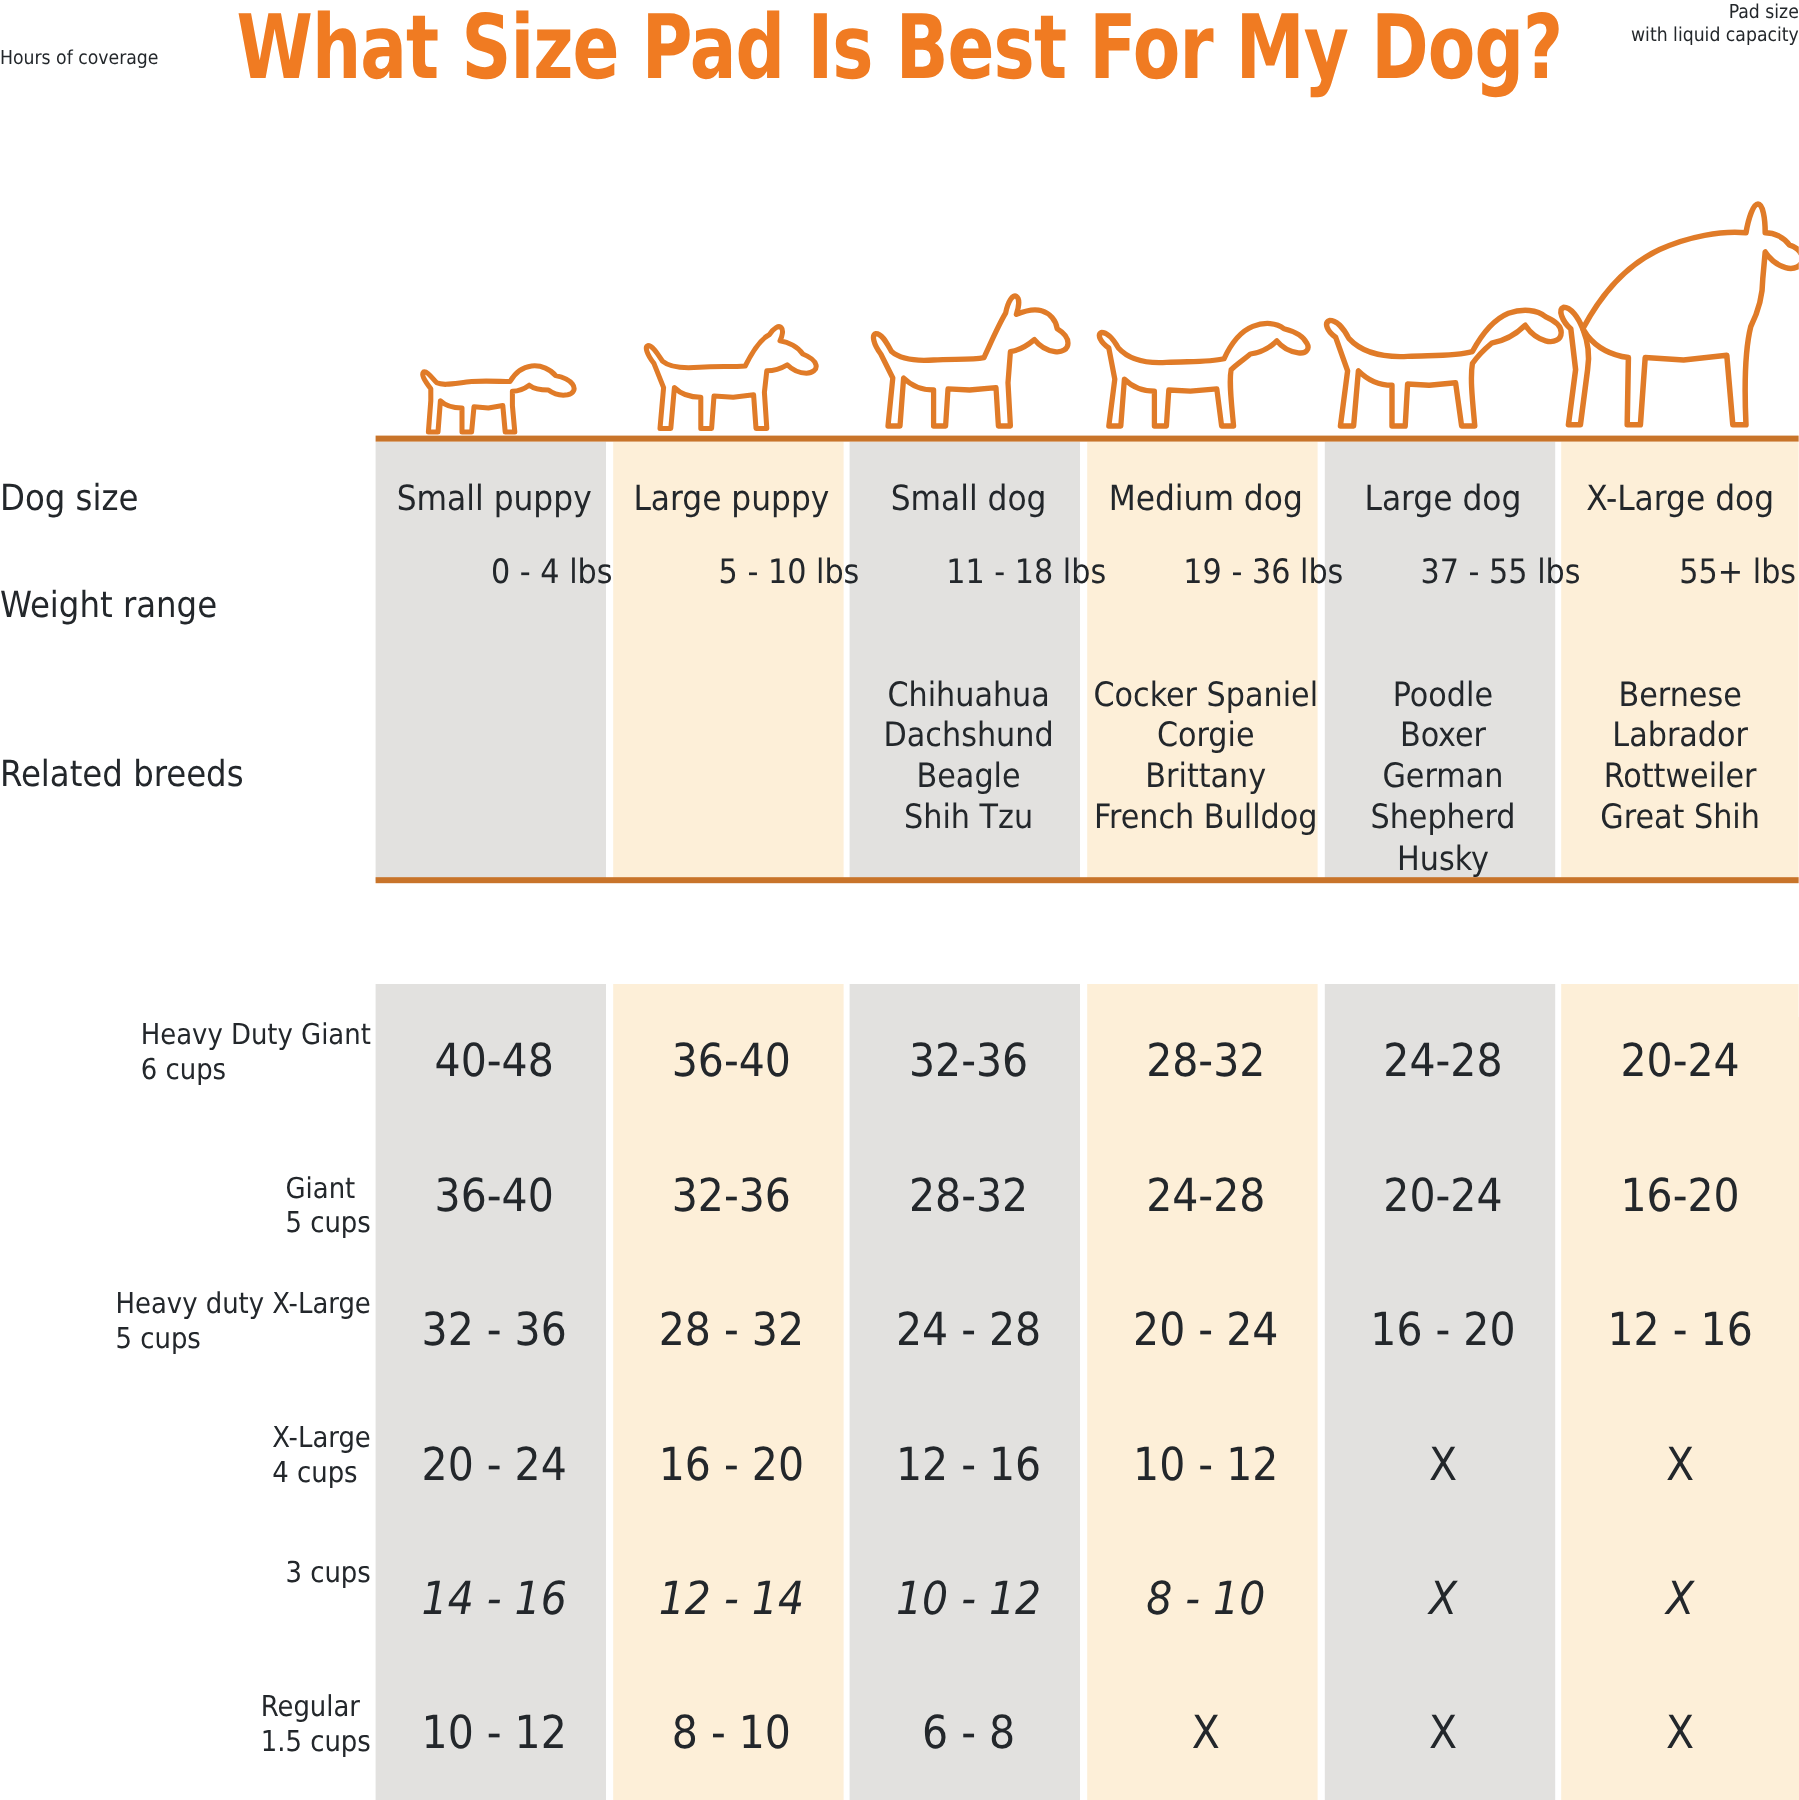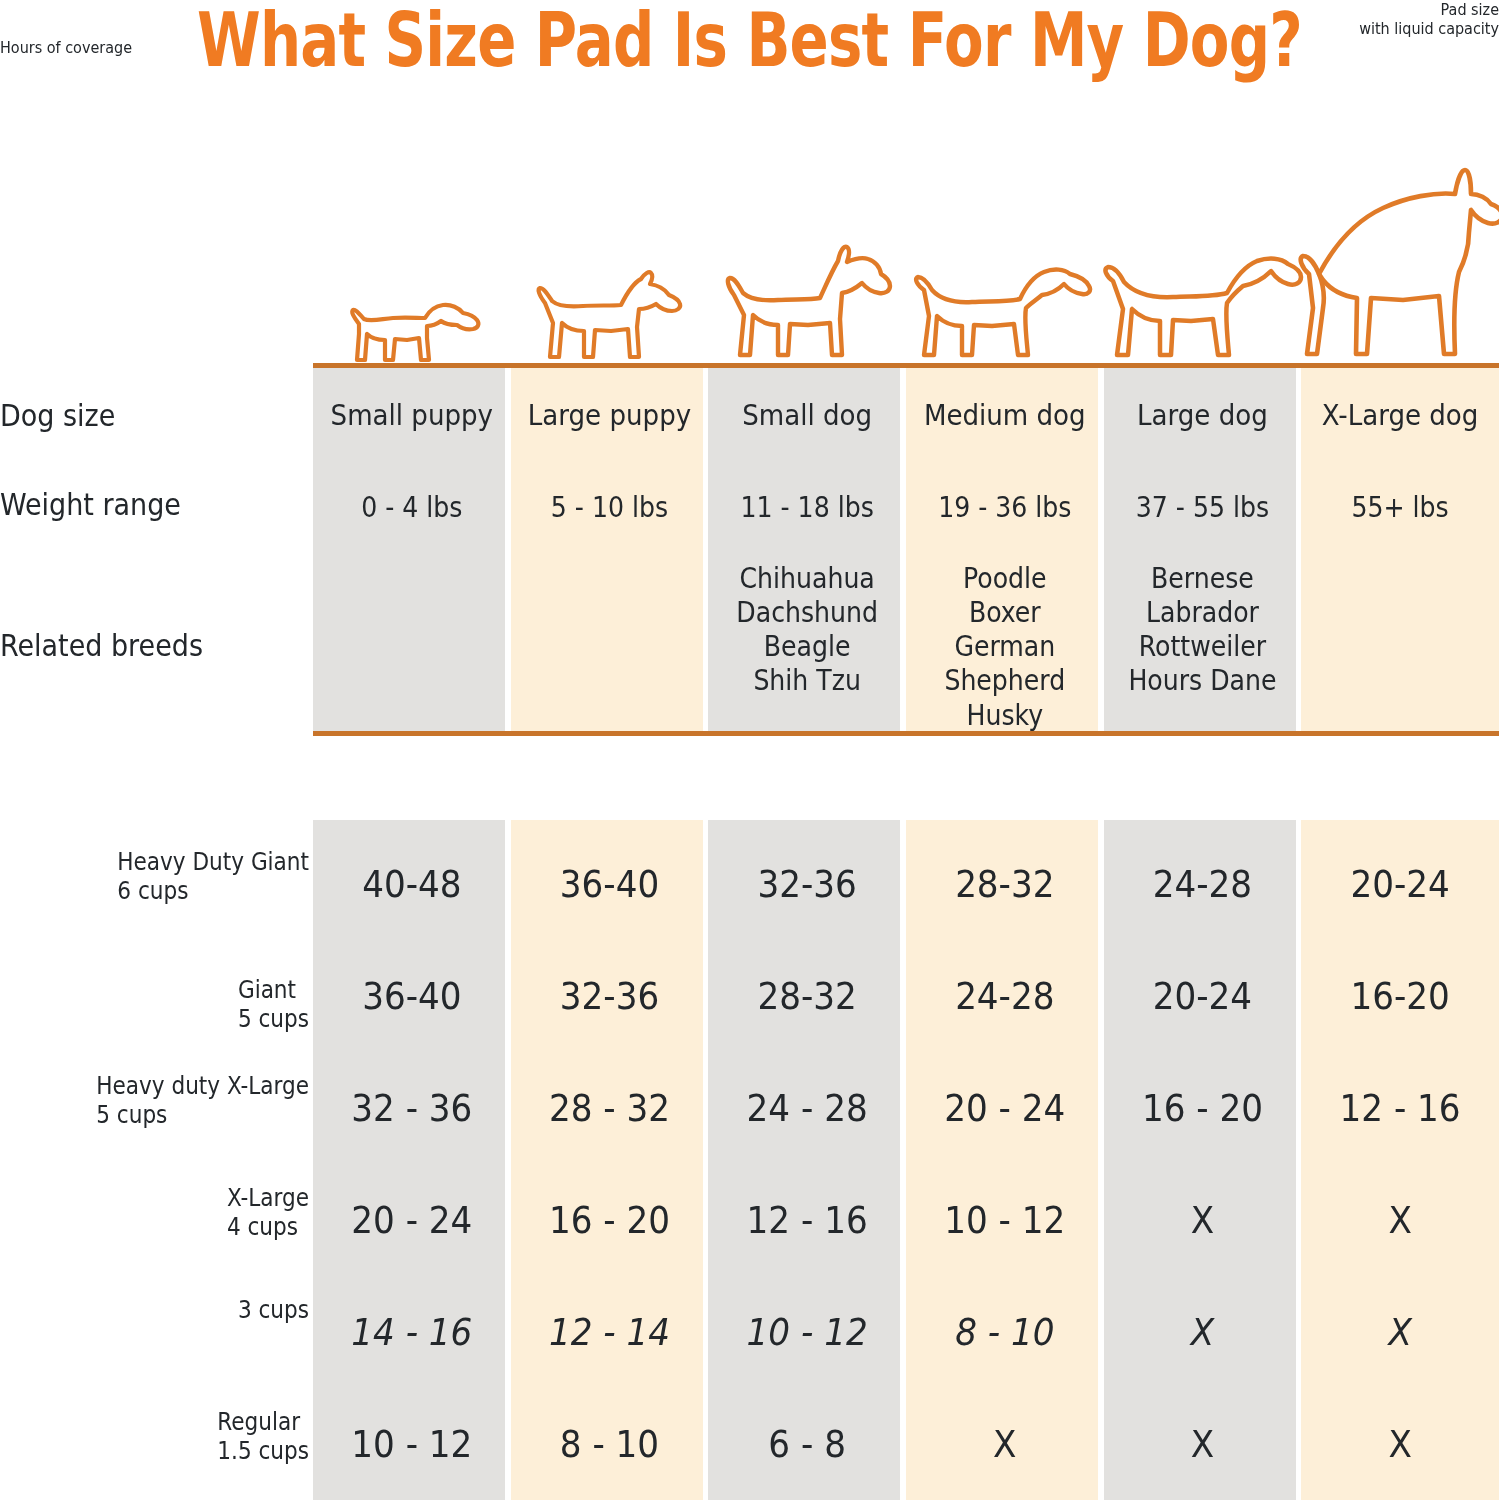--- a/index.html
+++ b/index.html
@@ -158,51 +158,57 @@
 <div class="cellrow" style="top:398px;">
   <div class="cell head">Small puppy</div>
   <div class="cell head">Large puppy</div>
   <div class="cell head">Small dog</div>
   <div class="cell head">Medium dog</div>
   <div class="cell head">Large dog</div>
   <div class="cell head">X-Large dog</div>
 </div>
 
 <div class="rowlabel" style="left:0;top:487px;width:297px;">Weight range</div>
-<div class="cellrow" style="top:491px;">
+<div class="cellrow" style="top:460px;padding-left:48px;">
   <div class="cell">0 - 4 lbs</div>
   <div class="cell">5 - 10 lbs</div>
   <div class="cell">11 - 18 lbs</div>
   <div class="cell">19 - 36 lbs</div>
   <div class="cell">37 - 55 lbs</div>
   <div class="cell">55+ lbs</div>
 </div>
 
 <div class="rowlabel" style="left:0;top:628px;width:297px;">Related breeds</div>
 <div class="cellrow" style="top:562px;align-items:flex-start;">
   <div class="cell"></div>
   <div class="cell"></div>
   <div class="cell">
       <div>Chihuahua</div>
       <div>Dachshund</div>
       <div>Beagle</div>
       <div>Shih Tzu</div>
+    </div>
+  <div class="cell">
+      <div>Cocker Spaniel</div>
+      <div>Corgie</div>
+      <div>Brittany</div>
+      <div>French Bulldog</div>
     </div>
   <div class="cell">
       <div>Poodle</div>
       <div>Boxer</div>
       <div>German</div>
       <div>Shepherd</div>
       <div>Husky</div>
     </div>
   <div class="cell">
       <div>Bernese</div>
       <div>Labrador</div>
       <div>Rottweiler</div>
-      <div>Hours Dane</div>
+      <div>Great Shih</div>
     </div>
 </div>
 
 <div id="padsize-hdr">
   <div>Pad size</div>
   <div>with liquid capacity</div>
 </div>
 <div id="hours-hdr">Hours of coverage</div>
 
 <div id="bottomblock">

